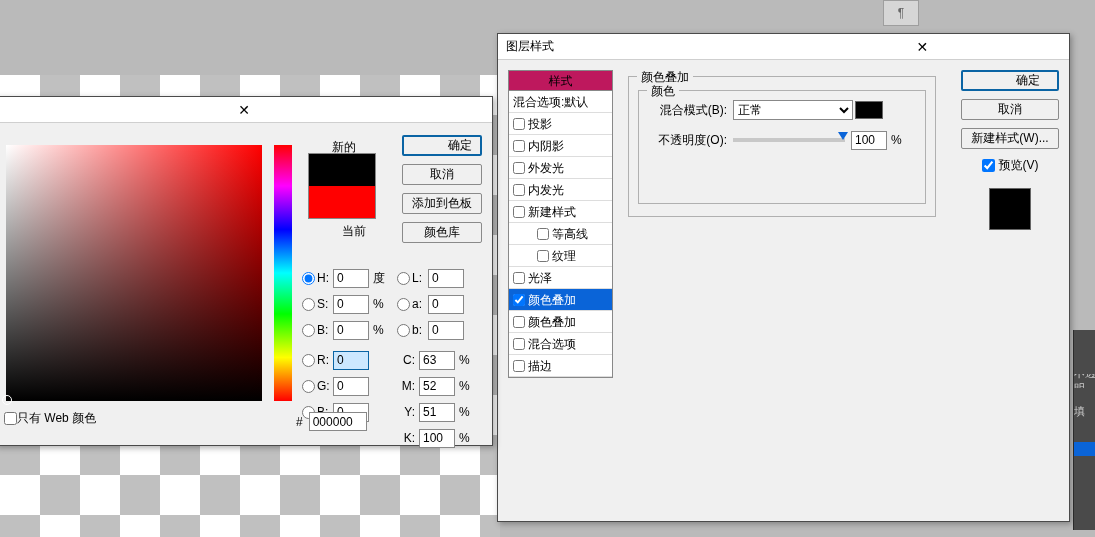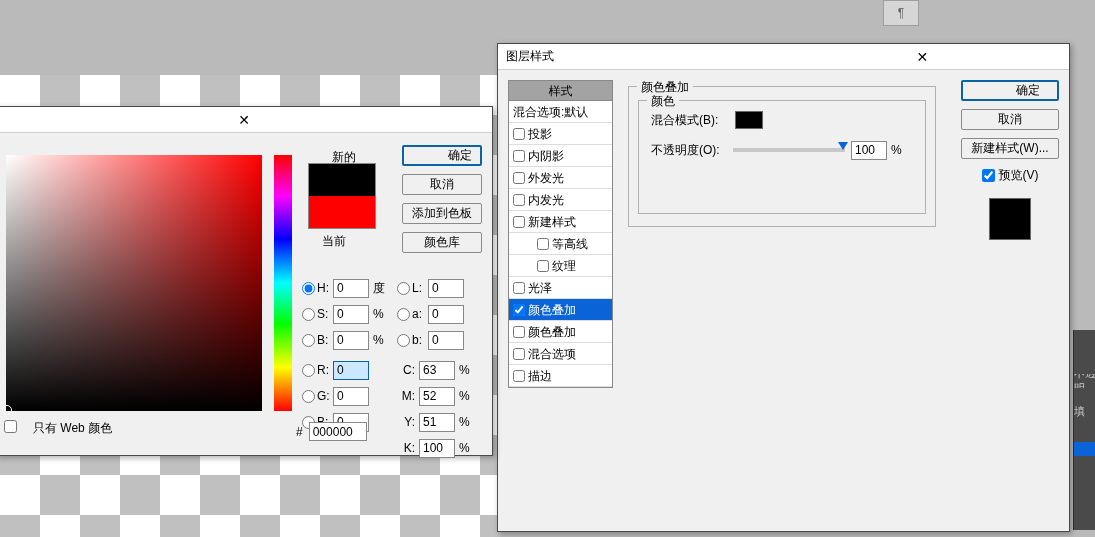--- a/index.html
+++ b/index.html
@@ -1,73 +1,73 @@
 <!DOCTYPE html>
 <html><head>
 <meta charset="utf-8">
 <style>
   * { box-sizing: border-box; margin: 0; padding: 0; }
   body { width: 1095px; height: 537px; background: #bababa; font-family: "Microsoft YaHei", sans-serif; font-size: 12px; color: #000; overflow: hidden; position: relative; }
   .checker { position: absolute; left: 0; top: 75px; width: 500px; height: 462px; background: repeating-conic-gradient(#c0c0c0 0 25%, #fff 0 50%) 0 0/80px 80px; }
   .tabbtn { position: absolute; top: 0; left: 883px; width: 36px; height: 26px; background: #d6d6d6; border: 1px solid #9e9e9e; display: flex; align-items: center; justify-content: center; color: #676767; }
   
-  .dialog { position: absolute; background: #f0f0f0; border: 1px solid #4a4a4a; box-shadow: 2px 2px 6px rgba(0,0,0,.3); margin-top: 10px; }
+  .dialog { position: absolute; background: #f0f0f0; border: 1px solid #4a4a4a; box-shadow: 2px 2px 6px rgba(0,0,0,.3); }
   .titlebar { height: 26px; background: #fff; border-bottom: 1px solid #cfcfcf; display: flex; align-items: center; padding: 0 8px; }
   .titlebar span { flex: 1; }
   .close-icon { width: 16px; height: 16px; display: flex; align-items: center; justify-content: center; cursor: default; font-size: 14px; }
   
   
   .dlg-color { left: -5px; top: 96px; width: 498px; height: 350px; }
   .cp-body { position: relative; padding: 10px; height: calc(100% - 26px); }
   .color-field { position: absolute; left: 10px; top: 22px; width: 256px; height: 256px; background: linear-gradient(to top, #000, transparent), linear-gradient(to right, #fff, #f00); }
   .color-field::after { content: ""; position: absolute; left: -4px; bottom: -4px; width: 8px; height: 8px; border: 1px solid #fff; border-radius: 50%; }
   .hue-strip { position: absolute; left: 278px; top: 22px; width: 18px; height: 256px; background: linear-gradient(to bottom, #f00, #f0f 16%, #00f 33%, #0ff 50%, #0f0 66%, #ff0 83%, #f00); }
   .newcur-label { position: absolute; left: 326px; top: 16px; width: 44px; text-align: center; }
   .newcur-box { position: absolute; left: 312px; top: 30px; width: 68px; height: 66px; border: 1px solid #888; }
   .newcur-box .newc { height: 50%; background: #000; }
   .newcur-box .curc { height: 50%; background: #f00; }
-  .cur-label { position: absolute; left: 326px; top: 100px; width: 44px; text-align: left; }
+  .cur-label { position: absolute; left: 326px; top: 100px; width: 44px; text-align: right; }
   
   .cp-btns { position: absolute; right: 10px; top: 12px; width: 80px; }
   .btn { display: block; width: 100%; height: 21px; background: #f0f0f0; border: 1px solid #8a8a8a; margin-bottom: 8px; text-align: center; line-height: 19px; border-radius: 2px; cursor: default; }
   .btn.primary { border: 2px solid #0a64a4; line-height: 17px; padding-left: 36px; }
   
   .cp-hsb { position: absolute; left: 306px; top: 142px; width: 90px; }
   .cp-lab { position: absolute; left: 401px; top: 142px; width: 90px; }
   .cp-rgb { position: absolute; left: 306px; top: 224px; width: 90px; }
   .cp-cmyk { position: absolute; left: 401px; top: 224px; width: 90px; }
   .cp-row { display: flex; align-items: center; height: 26px; }
   .cp-row .rad { margin-right: 2px; }
   .cp-row .lab { width: 16px; }
   .cp-row .lab2 { width: 18px; text-align: right; margin-right: 4px; }
   .cp-row input[type=text] { width: 36px; height: 19px; border: 1px solid #888; padding: 0 3px; text-align: left; font-size: 12px; }
   .cp-row input[type=text].sel { border: 1px solid #0a64a4; background: #cce8ff; }
   .cp-row .unit { margin-left: 4px; width: 16px; }
   
-  .cp-webonly { position: absolute; left: 8px; bottom: 18px; display: flex; align-items: flex-start; gap: 16px; }
+  .cp-webonly { position: absolute; left: 8px; bottom: 18px; display: flex; align-items: center; gap: 0; }
   .cp-hex { position: absolute; left: 300px; bottom: 14px; display: flex; align-items: center; gap: 6px; }
   .cp-hex input { width: 58px; height: 19px; border: 1px solid #888; padding: 0 3px; font-size: 12px; }
   
   
   .dlg-ls { left: 497px; top: 33px; width: 573px; height: 489px; }
   .ls-body { position: relative; height: calc(100% - 26px); }
   .ls-styles { position: absolute; left: 10px; top: 10px; width: 105px; border: 1px solid #888; background: #fff; }
-  .ls-styles .hdr { height: 20px; line-height: 20px; text-align: center; background: #a3a3a3; border-bottom: 1px solid #888; }
+  .ls-styles .hdr { height: 20px; line-height: 20px; text-align: center; background: #be185d; border-bottom: 1px solid #888; }
   .ls-styles .opt { height: 22px; line-height: 22px; border-bottom: 1px solid #ddd; padding-left: 4px; display: flex; align-items: center; gap: 3px; }
   .ls-styles .opt.blend { padding-left: 4px; }
   .ls-styles .opt.sub { padding-left: 28px; }
   .ls-styles .opt.sel { background: #0a64d8; color: #fff; }
   .ls-styles input[type=checkbox] { width: 12px; height: 12px; }
   
   .ls-group { position: absolute; border: 1px solid #b0b0b0; }
   .ls-group > legend, .ls-group > .legend { position: absolute; top: -8px; left: 8px; background: #f0f0f0; padding: 0 4px; }
   .ls-overlay { left: 130px; top: 16px; width: 308px; height: 141px; }
   .ls-color { left: 140px; top: 30px; width: 288px; height: 114px; position: absolute; border: 1px solid #b0b0b0; }
   .ls-row { display: flex; align-items: center; margin: 8px 0 0 12px; height: 22px; }
-  .ls-row .lbl { width: 76px; text-align: left; margin-right: 6px; }
+  .ls-row .lbl { width: 76px; text-align: right; margin-right: 6px; }
   .ls-row select { height: 20px; width: 120px; border: 1px solid #888; font-size: 12px; background: #fff; }
   .swatch { width: 28px; height: 18px; background: #000; border: 1px solid #666; margin-left: 2px; }
   .slider { position: relative; width: 112px; height: 4px; background: #c8c8c8; margin-right: 6px; }
   .slider .thumb { position: absolute; top: -6px; right: -3px; width: 0; height: 0; border: 5px solid transparent; border-top: 8px solid #0a64d8; }
   .ls-row input[type=text] { width: 36px; height: 19px; border: 1px solid #888; padding: 0 3px; font-size: 12px; text-align: left; }
   .ls-btns-default { position: absolute; left: 156px; top: 154px; display: flex; gap: 12px; }
   .ls-btns-default .btn { width: 92px; margin: 0; }
   
   .ls-right { position: absolute; right: 10px; top: 10px; width: 98px; }
   .ls-right .btn { width: 100%; }
@@ -145,20 +145,21 @@
         </div>
     </div>
 
     <div class="ls-group ls-overlay">
       <span class="legend">颜色叠加</span>
     </div>
     <div class="ls-group ls-color">
       <span class="legend">颜色</span>
       <div class="ls-row">
         <span class="lbl">混合模式(B):</span>
+        <select><option>正常</option></select>
         <div class="swatch"></div>
       </div>
       <div class="ls-row">
         <span class="lbl">不透明度(O):</span>
         <div class="slider">
             <div class="thumb"></div>
           </div>
         <input type="text" value="100" style="">
         <span style="margin-left:4px">%</span>
       </div>

